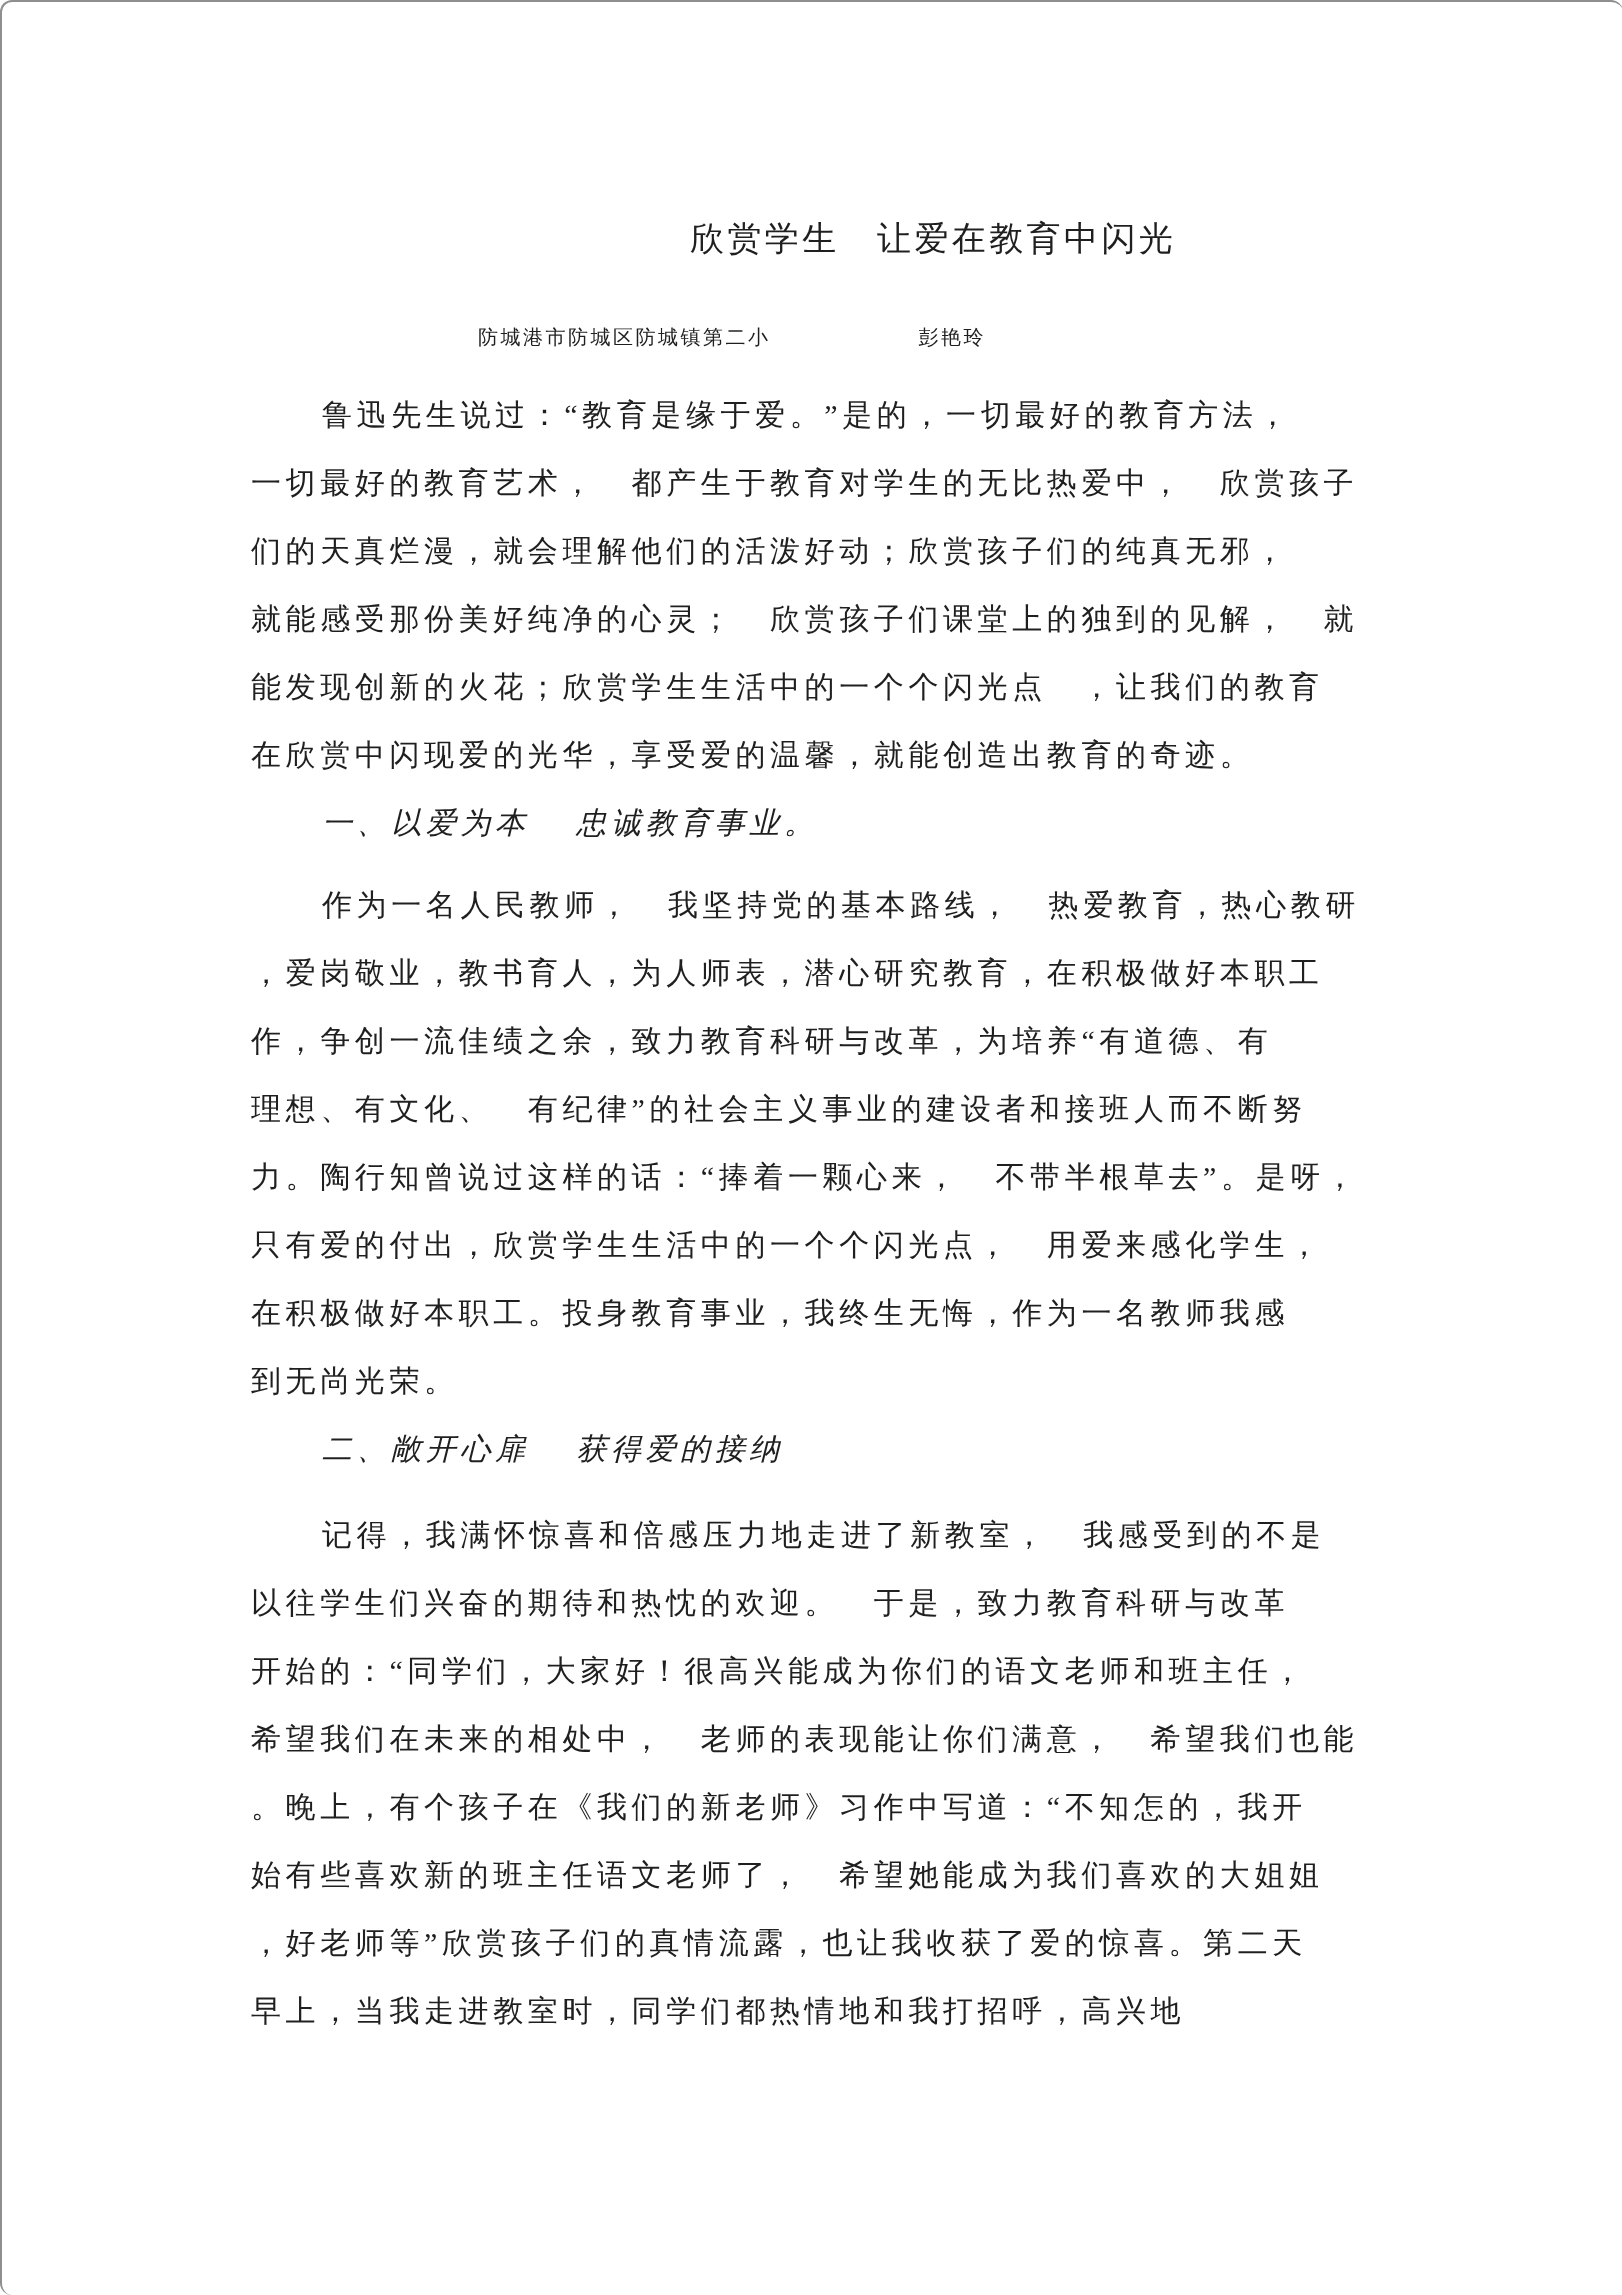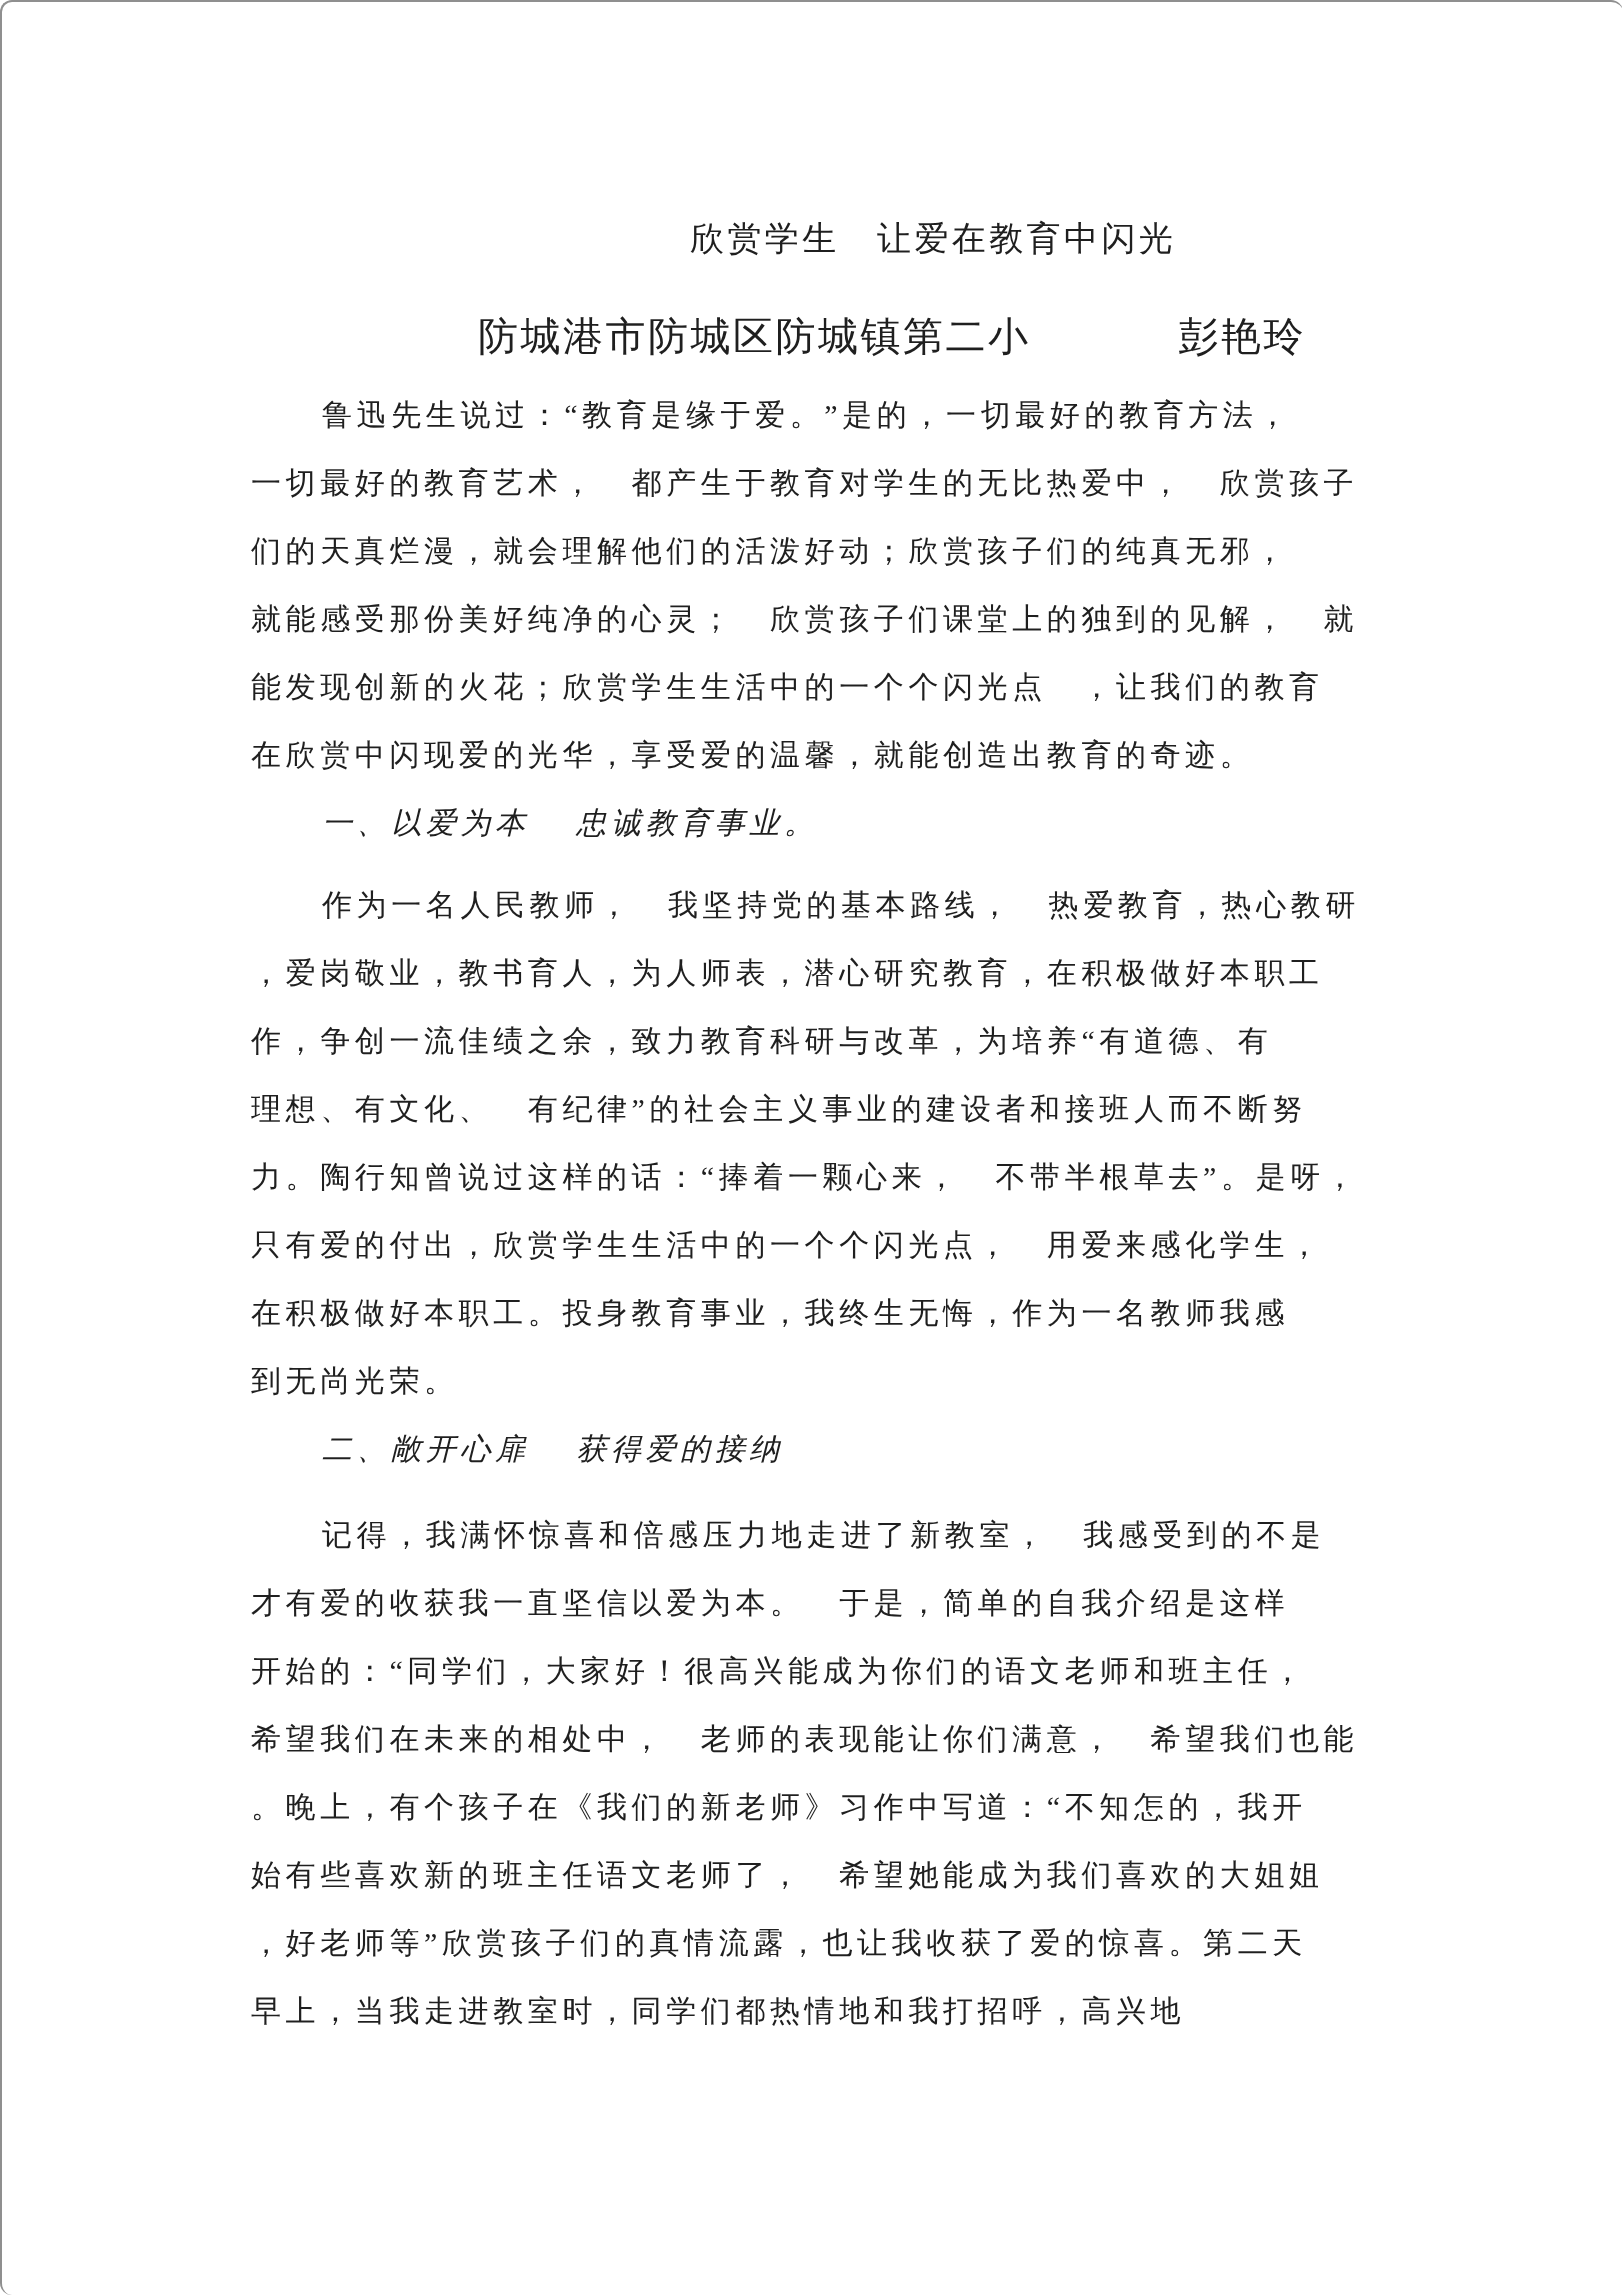--- a/index.html
+++ b/index.html
@@ -37,21 +37,21 @@
     white-space: pre;
     line-height: 68px;
     font-size: 34px;
     letter-spacing: 3.4px;
     padding-left: 439px;
     margin-bottom: 30px;
   }
   .byline {
     white-space: pre;
     line-height: 68px;
-    font-size: 40px;
+    font-size: 20px;
     letter-spacing: 2.5px;
     padding-left: 227px;
     margin-bottom: 10px;
   }
   .byline .author { margin-left: 148px; }
   .heading { margin-bottom: 13.5px; font-style: italic; }
   .heading-2 { margin-bottom: 18.6px; }
   .para { margin: 0; }
 </style>
 </head>
@@ -83,21 +83,21 @@
       <div class="line">力。陶行知曾说过这样的话：“捧着一颗心来，　不带半根草去”。是呀，</div>
       <div class="line">只有爱的付出，欣赏学生生活中的一个个闪光点，　用爱来感化学生，</div>
       <div class="line">在积极做好本职工。投身教育事业，我终生无悔，作为一名教师我感</div>
       <div class="line">到无尚光荣。</div>
     </div>
 
     <div class="line indent heading heading-2">二、敞开心扉　 获得爱的接纳</div>
 
     <div class="para">
       <div class="line indent">记得，我满怀惊喜和倍感压力地走进了新教室，　我感受到的不是</div>
-      <div class="line">才有爱的收获我一直坚信以爱为本。　于是，简单的自我介绍是这样</div>
+      <div class="line">以往学生们兴奋的期待和热忱的欢迎。　于是，致力教育科研与改革</div>
       <div class="line">开始的：“同学们，大家好！很高兴能成为你们的语文老师和班主任，</div>
       <div class="line">希望我们在未来的相处中，　老师的表现能让你们满意，　希望我们也能</div>
       <div class="line">。晚上，有个孩子在《我们的新老师》习作中写道：“不知怎的，我开</div>
       <div class="line">始有些喜欢新的班主任语文老师了，　希望她能成为我们喜欢的大姐姐</div>
       <div class="line">，好老师等”欣赏孩子们的真情流露，也让我收获了爱的惊喜。第二天</div>
       <div class="line">早上，当我走进教室时，同学们都热情地和我打招呼，高兴地</div>
     </div>
 
   </div>
 </div>

